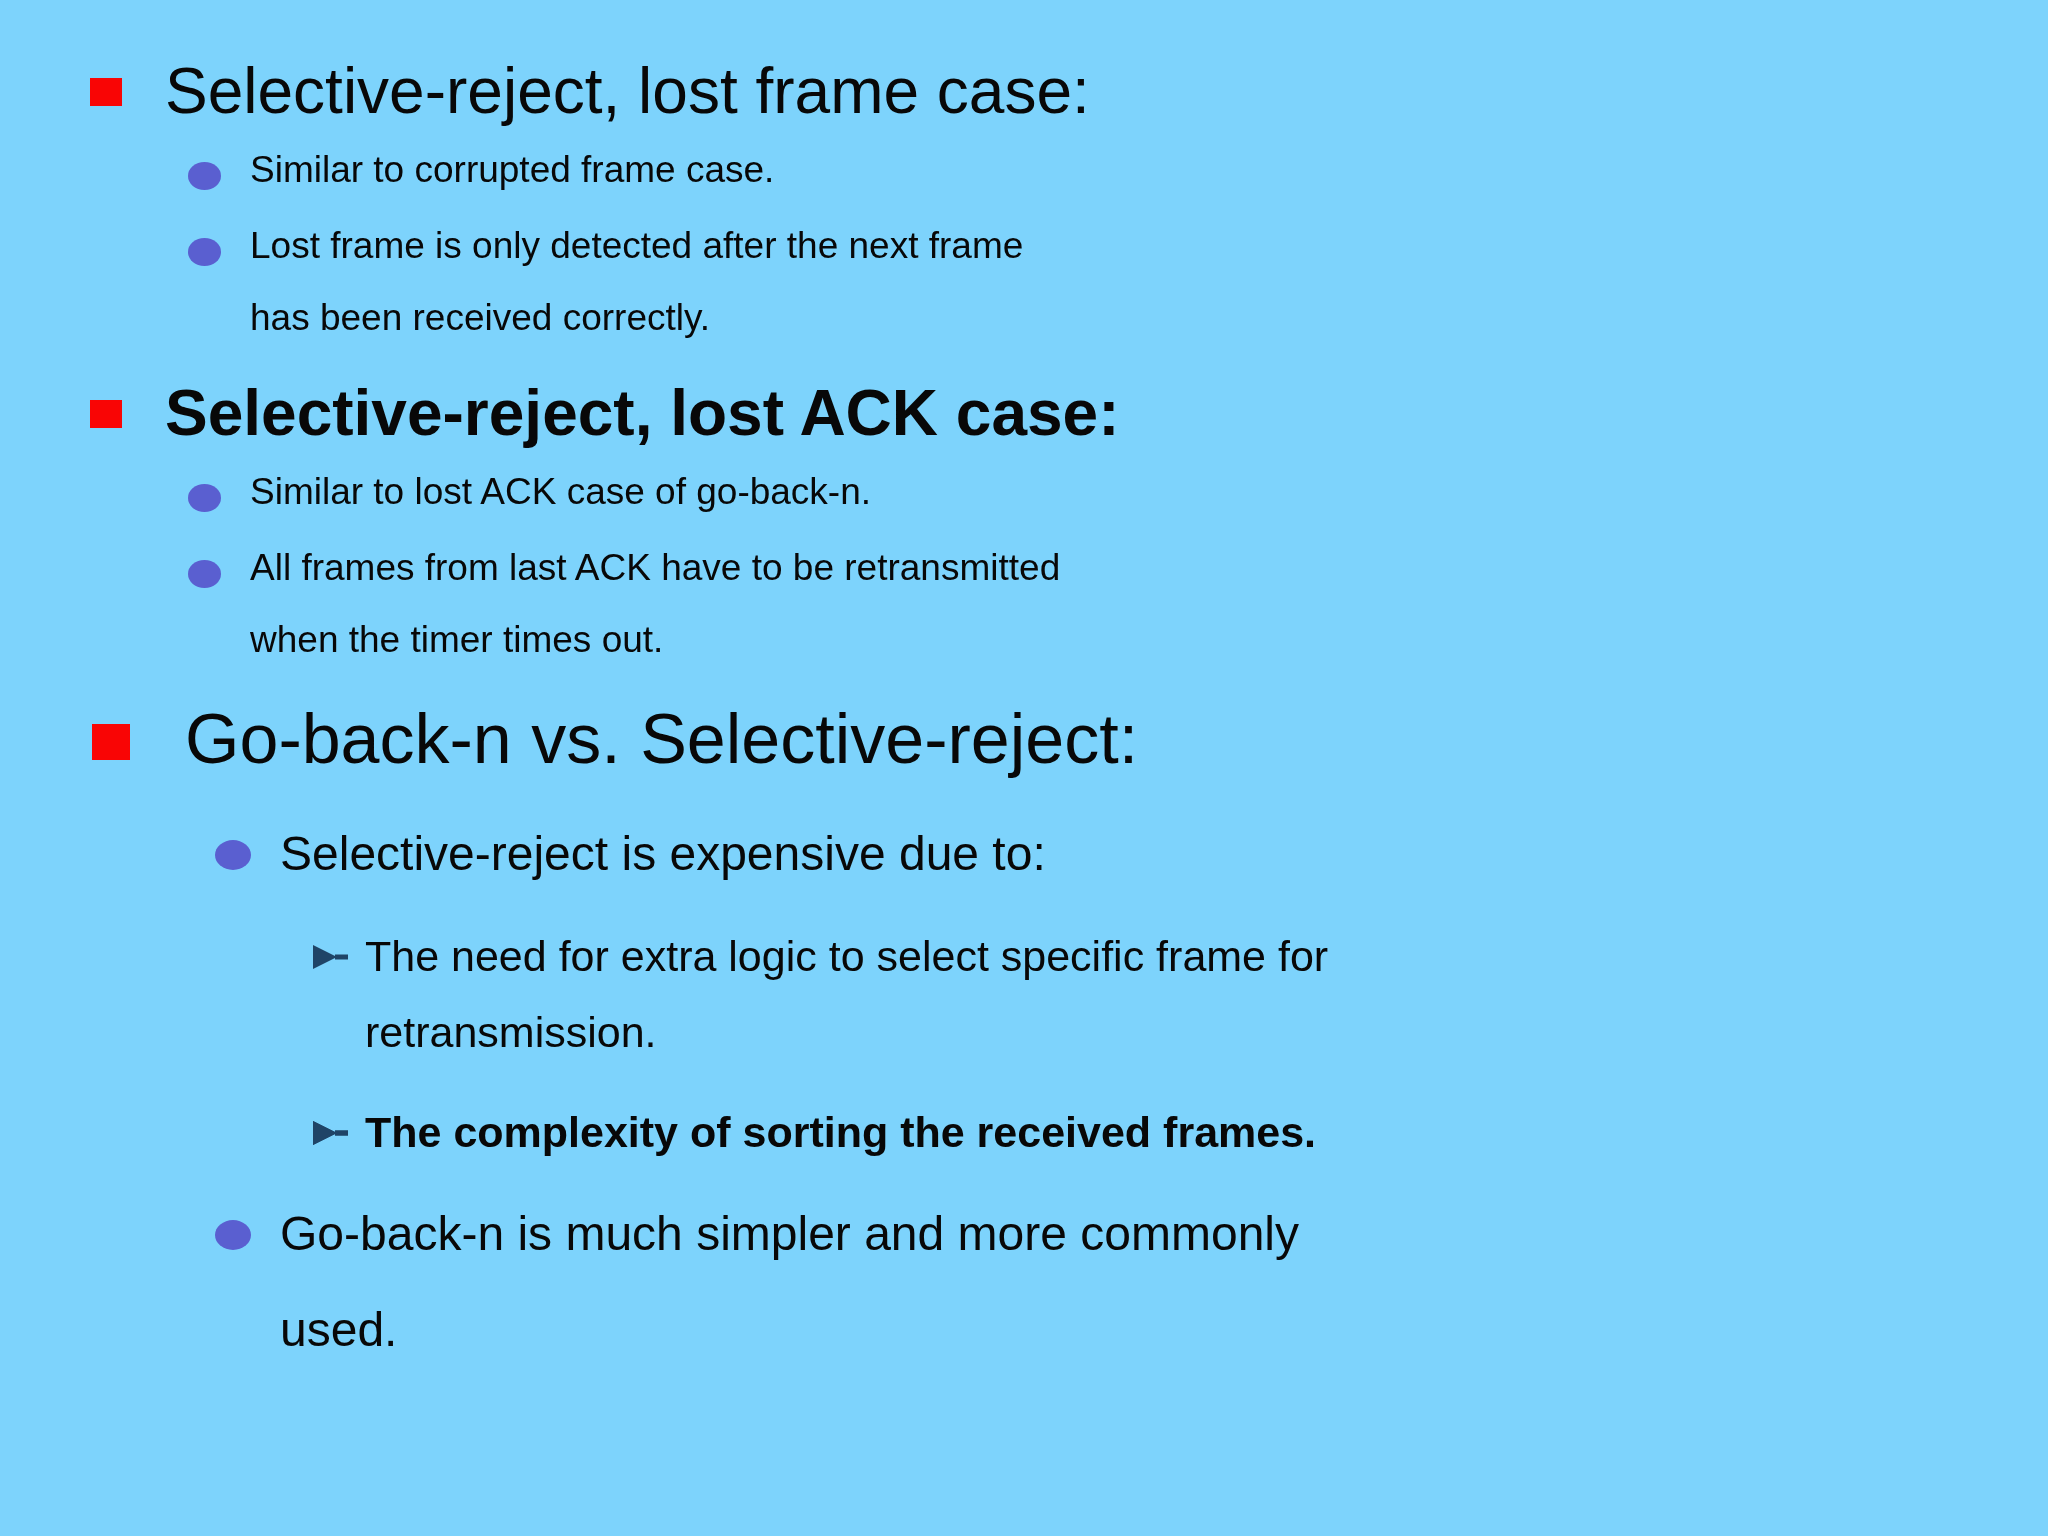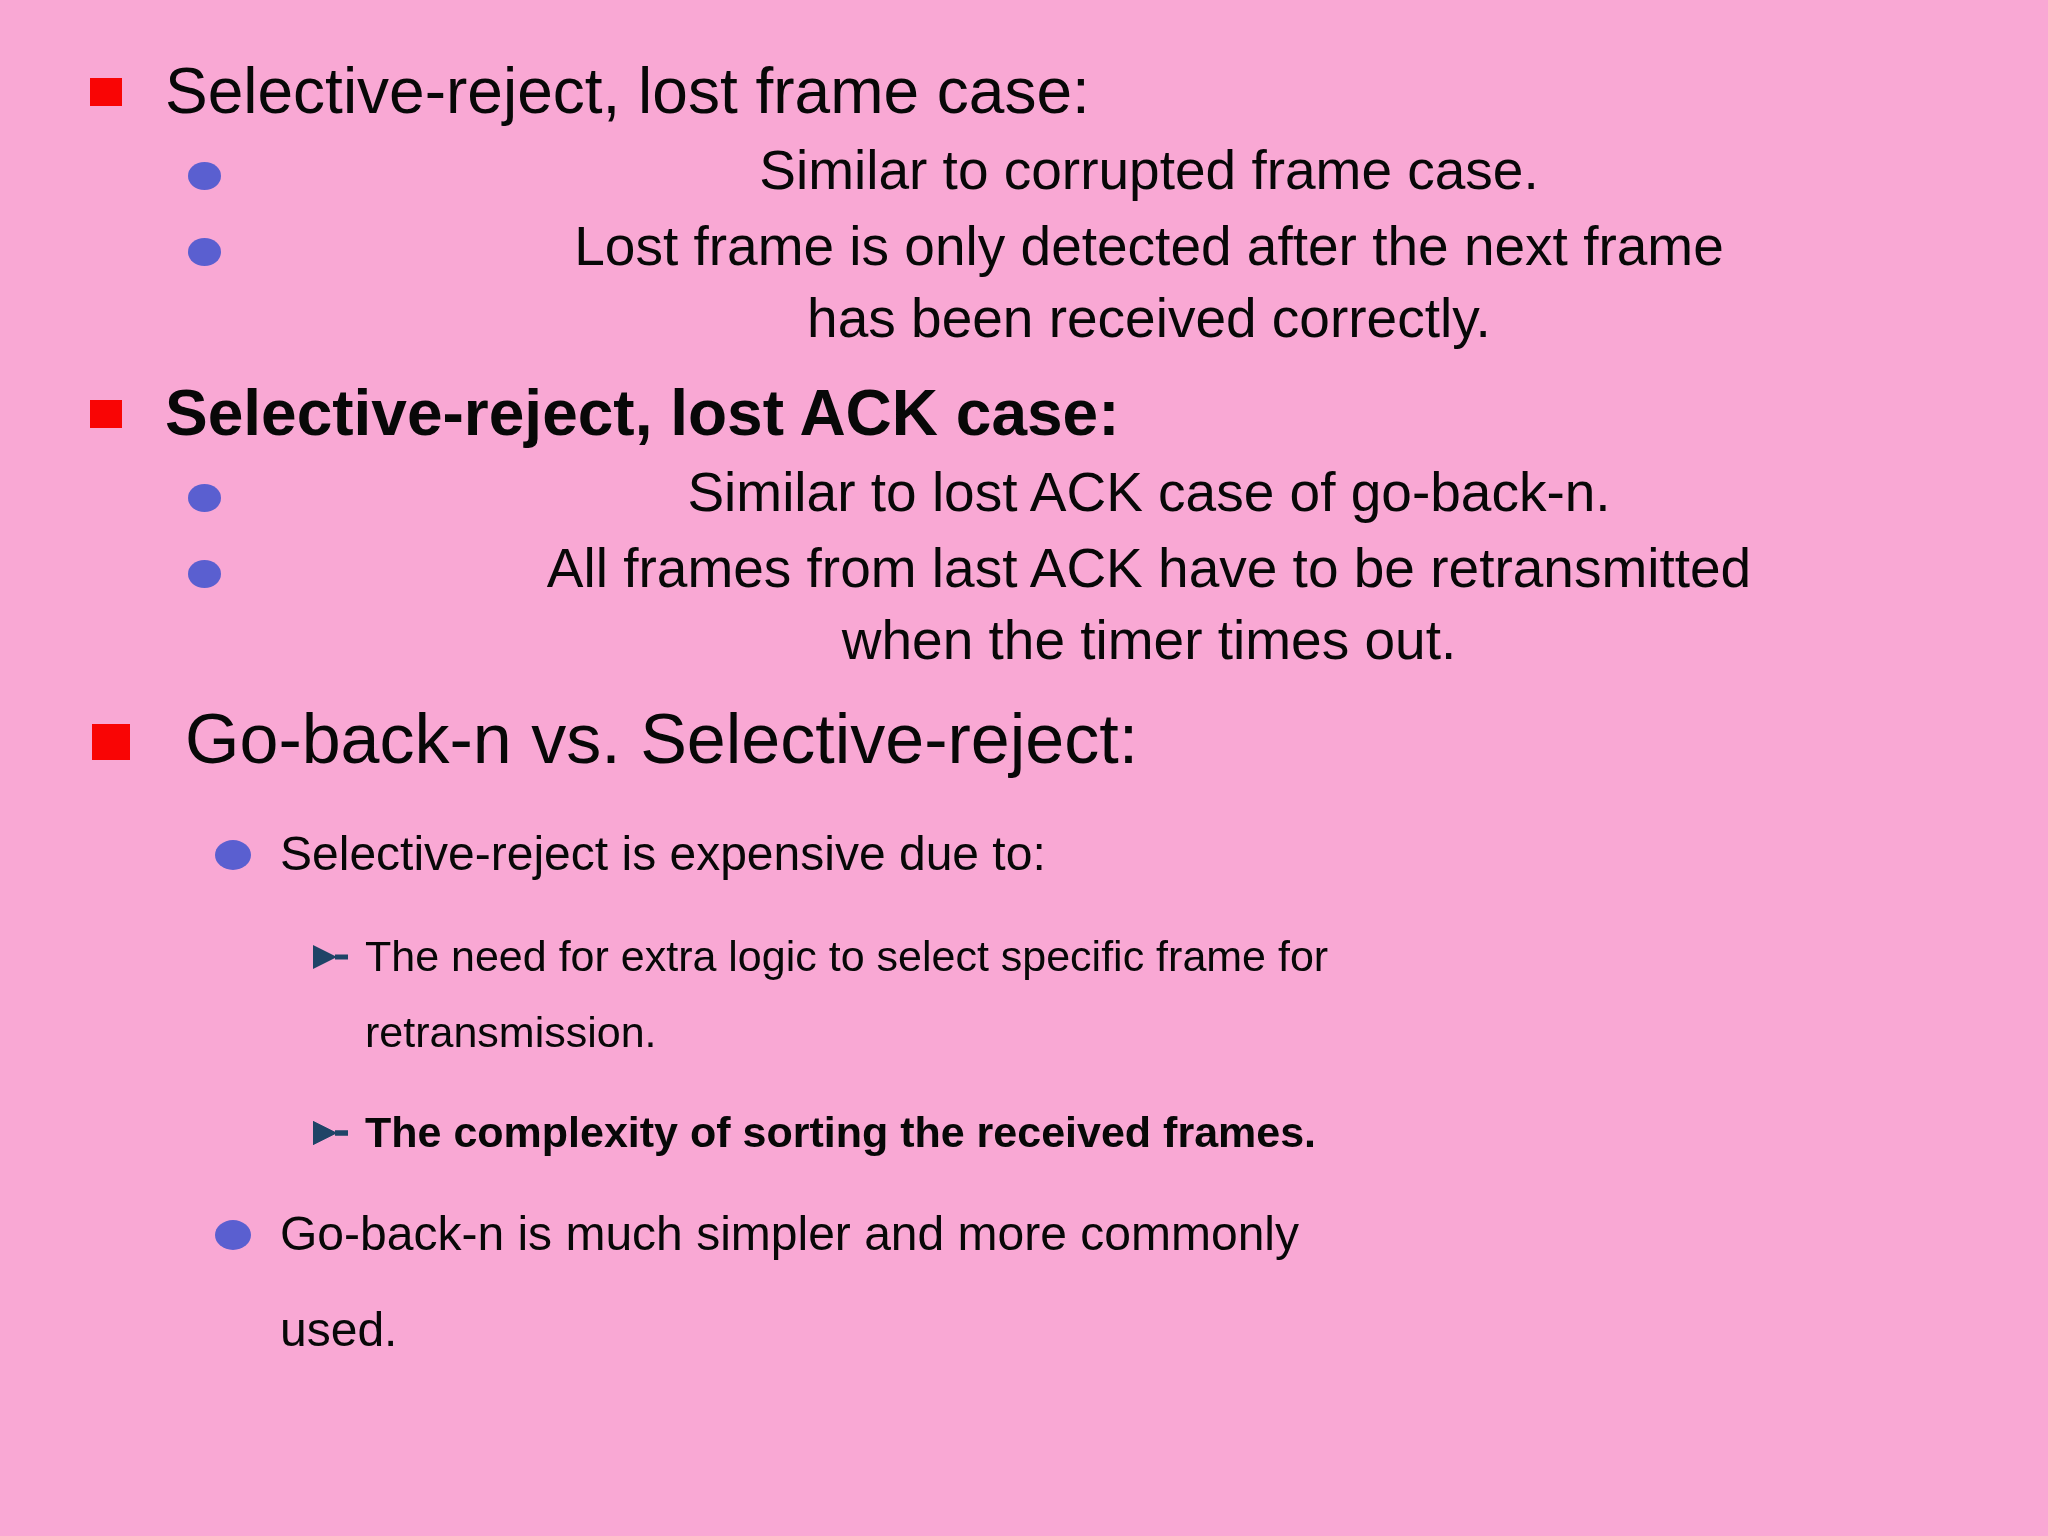--- a/index.html
+++ b/index.html
@@ -17,21 +17,21 @@
     color: var(--text-color, #080808);
   }
   .block { position: relative; white-space: nowrap; }
   .line { white-space: nowrap; }
 
   
   .size-md  { font-size: 64px; line-height: 78px; padding-left: 165px; }
   .size-md  .bullet { position: absolute; left: 90px;  top: 26px; width: 32px; height: 28px; background: var(--c1); }
 
   
-  .size-sm  { font-size: 55px; line-height: 72px; padding-left: 250px; text-align: center; }
+  .size-sm  { font-size: 37px; line-height: 72px; padding-left: 250px; }
   .size-sm  .bullet { position: absolute; left: 188px; top: 28px; width: 33px; height: 28px; border-radius: 50%; background: var(--c2); }
 
   
   .size-lg  { font-size: 70px; line-height: 86px; padding-left: 185px; }
   .size-lg  .bullet { position: absolute; left: 92px;  top: 28px; width: 38px; height: 36px; background: var(--c1); }
 
   
   .size-lg2 { font-size: 48px; line-height: 96px; padding-left: 280px; }
   .size-lg2 .bullet { position: absolute; left: 215px; top: 34px; width: 36px; height: 30px; border-radius: 50%; background: var(--c2); }
 
@@ -44,21 +44,21 @@
   .mt4  { margin-top: 4px; }
   .mt10 { margin-top: 20px; font-weight: bold; }
   .mt16 { margin-top: 16px; }
   .mt20 { margin-top: 20px; }
   .mt22 { margin-top: 16px; font-weight: bold; }
   .mt24 { margin-top: 24px; }
 </style>
 </head>
 <body>
 
-<div id="slide" style="--c1: #f90505; --c2: #5a5fd0; --c3: #1f4467; --text-color: #080808; background: #f9a8d4;">
+<div id="slide" style="--c1: #f90505; --c2: #5a5fd0; --c3: #1f4467; --text-color: #080808; background: #7dd3fc;">
   <div id="bullet-list">
       <div class="block size-md mt0">
         <span class="bullet"></span>
         <div class="line">Selective-reject, lost frame case:</div>
       </div>
       <div class="block size-sm mt4">
         <span class="bullet"></span>
         <div class="line">Similar to corrupted frame case.</div>
       </div>
       <div class="block size-sm mt4">

